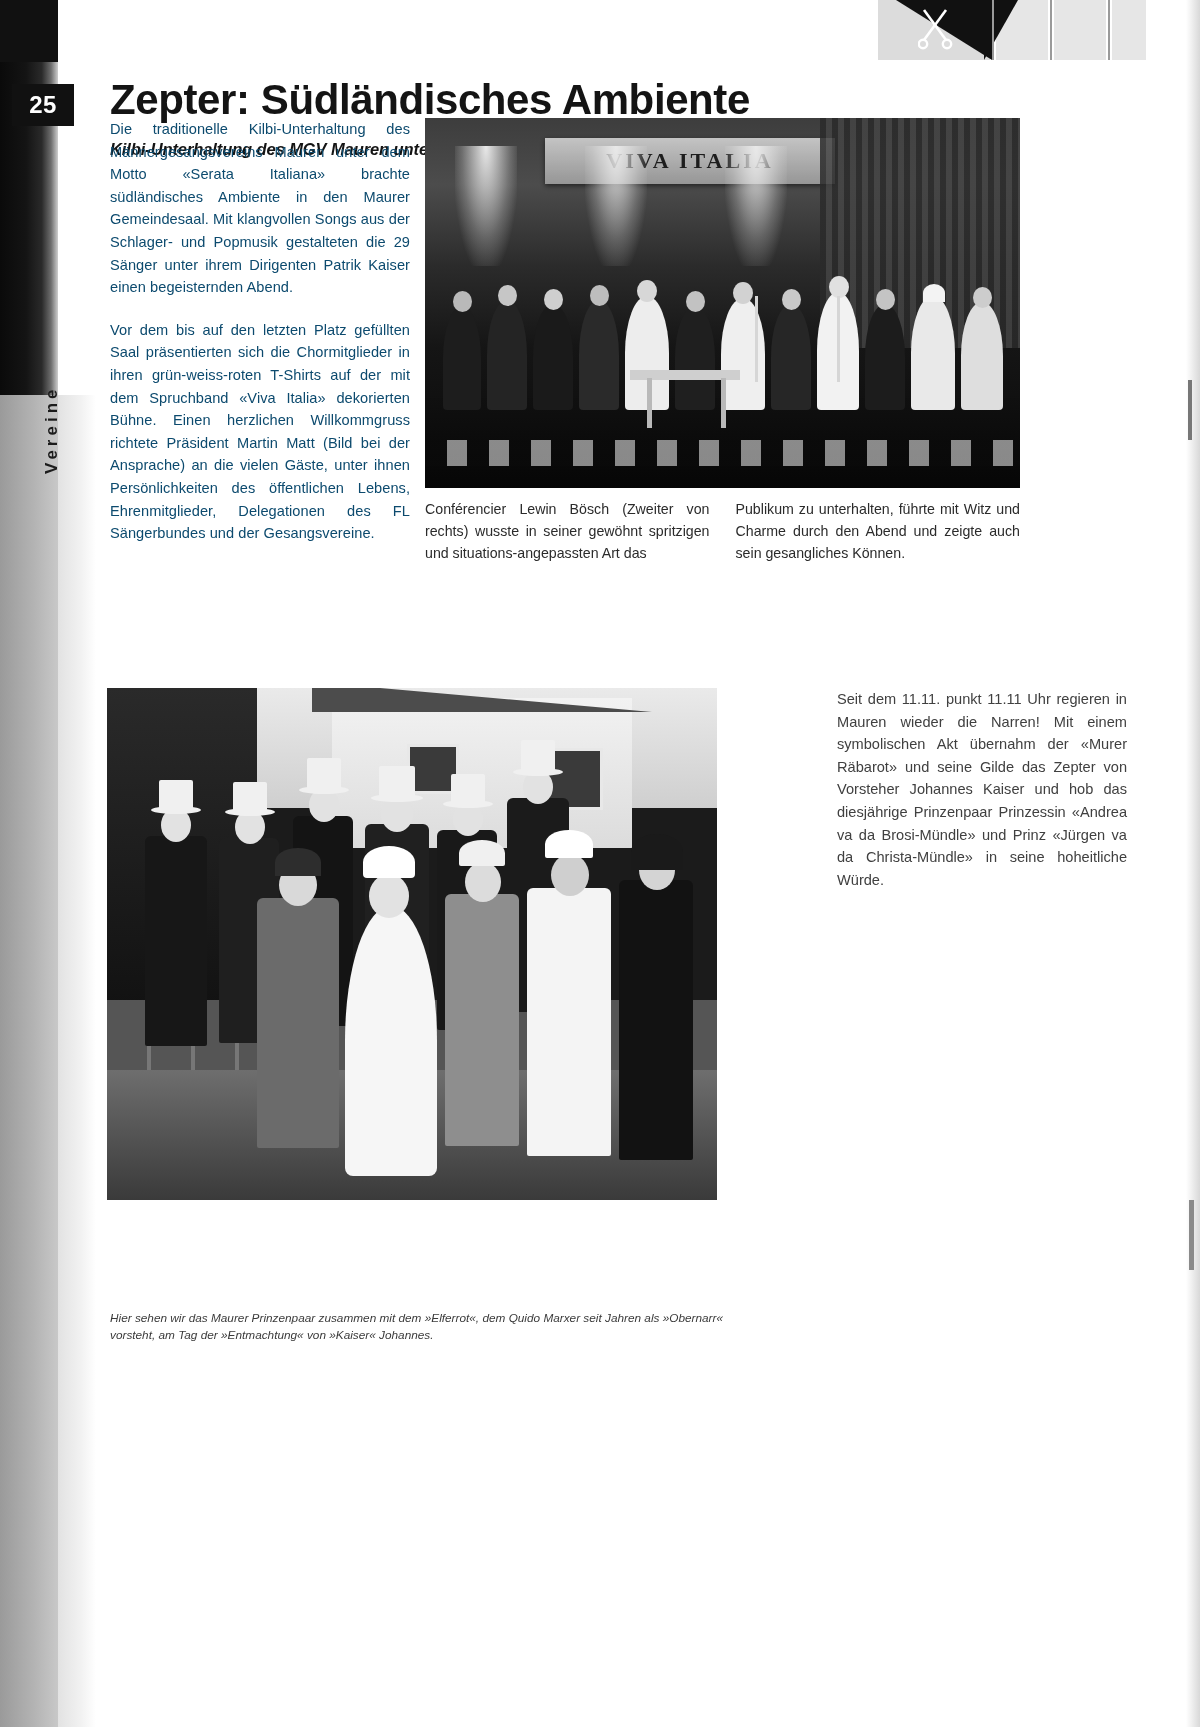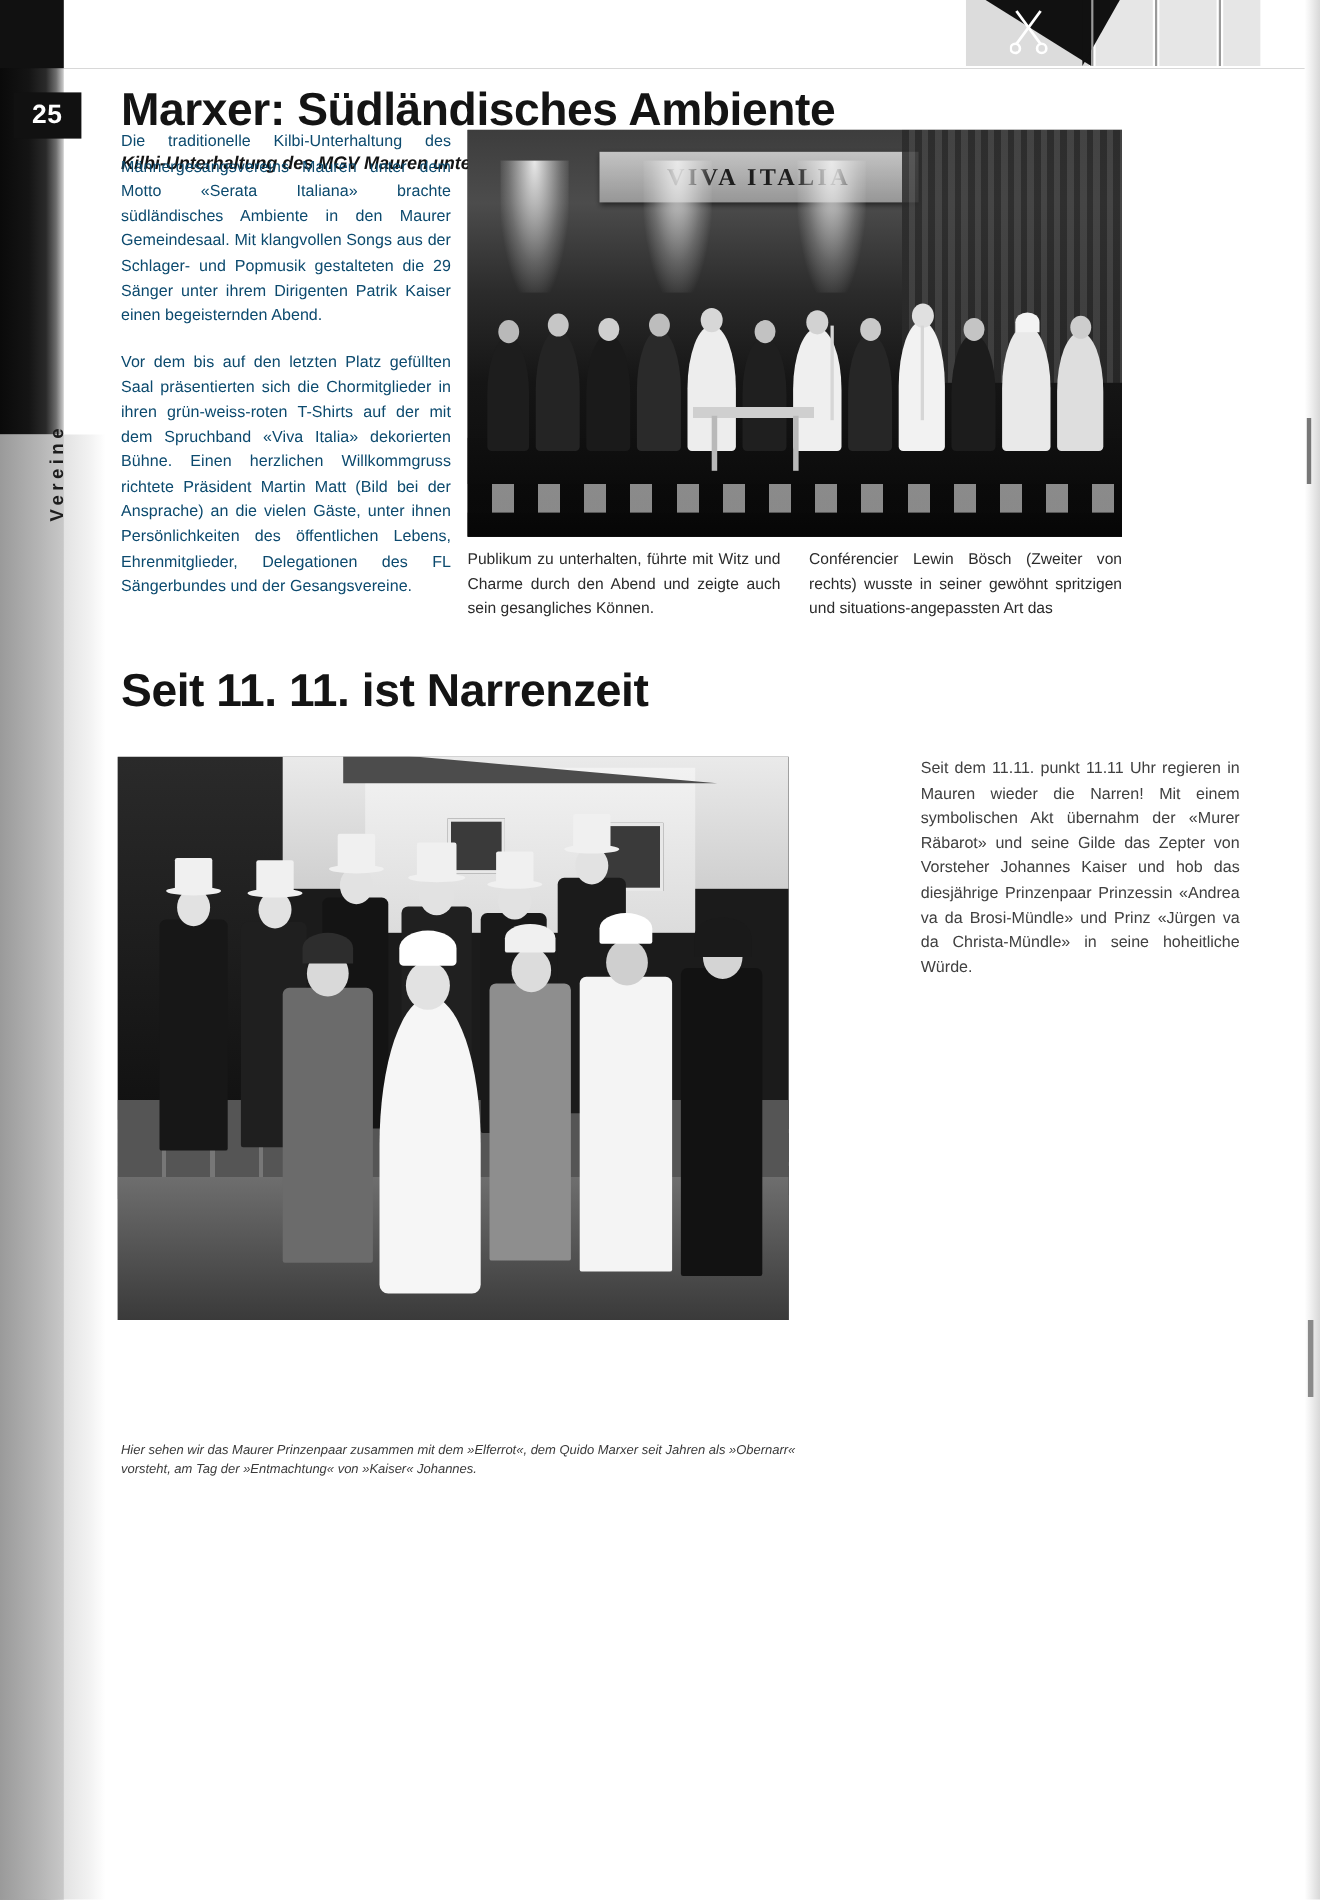--- a/index.html
+++ b/index.html
@@ -282,21 +282,21 @@
 
 <div class="page-tab">
   <span>25</span>
 </div>
 
 <div class="vertical-label">Vereine</div>
 
 <div class="content">
 
   <div class="article-1">
-    <h1 class="headline">Marxer: Südländisches Ambiente</h1>
+    <h1 class="headline">Zepter: Südländisches Ambiente</h1>
     <p class="subhead sub">Kilbi-Unterhaltung des MGV Mauren unter dem Motto «Serata Italiana»</p>
   </div>
 
   <div class="a1-body">
     <p>Die traditionelle Kilbi-Unterhaltung des Männergesangsvereins Mauren unter dem Motto «Serata Italiana» brachte südländisches Ambiente in den Maurer Gemeindesaal. Mit klangvollen Songs aus der Schlager- und Popmusik gestalteten die 29 Sänger unter ihrem Dirigenten Patrik Kaiser einen begeisternden Abend.</p>
     <p>Vor dem bis auf den letzten Platz gefüllten Saal präsentierten sich die Chormitglieder in ihren grün-weiss-roten T-Shirts auf der mit dem Spruchband «Viva Italia» dekorierten Bühne. Einen herzlichen Willkommgruss richtete Präsident Martin Matt (Bild bei der Ansprache) an die vielen Gäste, unter ihnen Persönlichkeiten des öffentlichen Lebens, Ehrenmitglieder, Delegationen des FL Sängerbundes und der Gesangsvereine.</p>
   </div>
 
   <div class="photo1">
     <div class="ph1-wall"></div>
@@ -334,26 +334,25 @@
     <div class="ph1-head" style="left:548px; bottom:180px; width:19px; height:21px; background:#cdcdcd;"></div>
 
     <div class="ph1-table"></div>
     <div class="ph1-tableleg" style="left:222px;"></div>
     <div class="ph1-tableleg" style="left:296px;"></div>
     <div class="ph1-mic" style="left:330px;"></div>
     <div class="ph1-mic" style="left:412px;"></div>
   </div>
 
   <div class="caption-cols">
+    <div class="col">Conférencier Lewin Bösch (Zweiter von rechts) wusste in seiner gewöhnt spritzigen und situations-angepassten Art das</div>
     <div class="col">Publikum zu unterhalten, führte mit Witz und Charme durch den Abend und zeigte auch sein gesangliches Können.</div>
-    <div class="col">Conférencier Lewin Bösch (Zweiter von rechts) wusste in seiner gewöhnt spritzigen und situations-angepassten Art das</div>
   </div>
 
   <div class="article-2">
-    <h1 class="headline">Seit 11. 11. ist Narrenzeit</h1>
   </div>
 
   <div class="photo2">
     <div class="ph2-sky"></div>
     <div class="ph2-house"></div>
     <div class="ph2-roof"></div>
     <div class="ph2-window" style="left:430px; top:60px; width:60px; height:56px;"></div>
     <div class="ph2-window" style="left:300px; top:56px; width:46px; height:44px;"></div>
     <div class="ph2-tree"></div>
     <div class="ph2-wall"></div>

